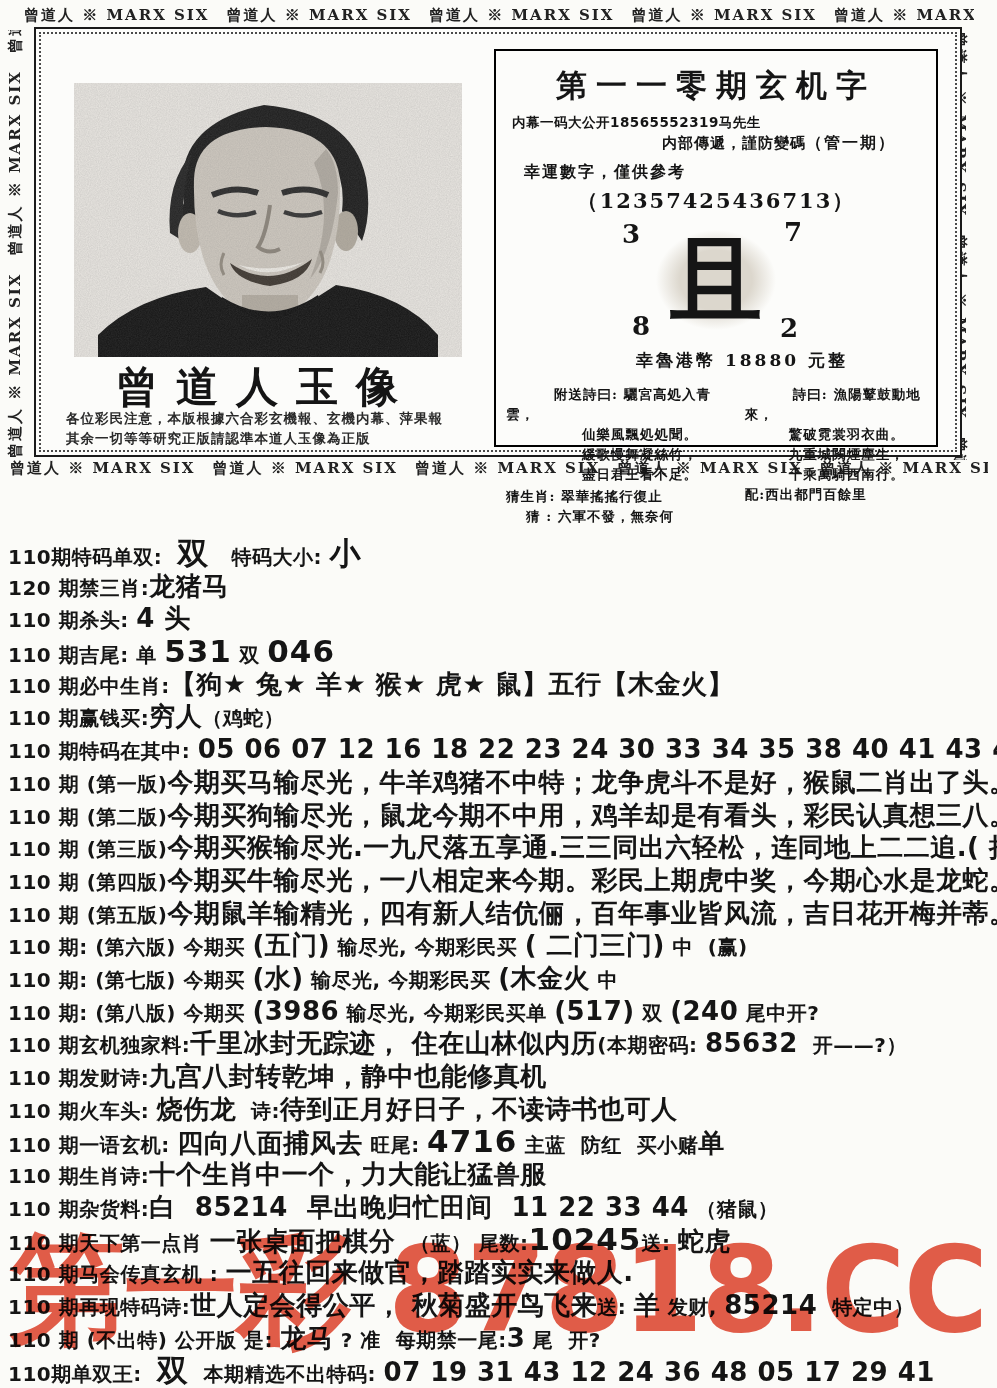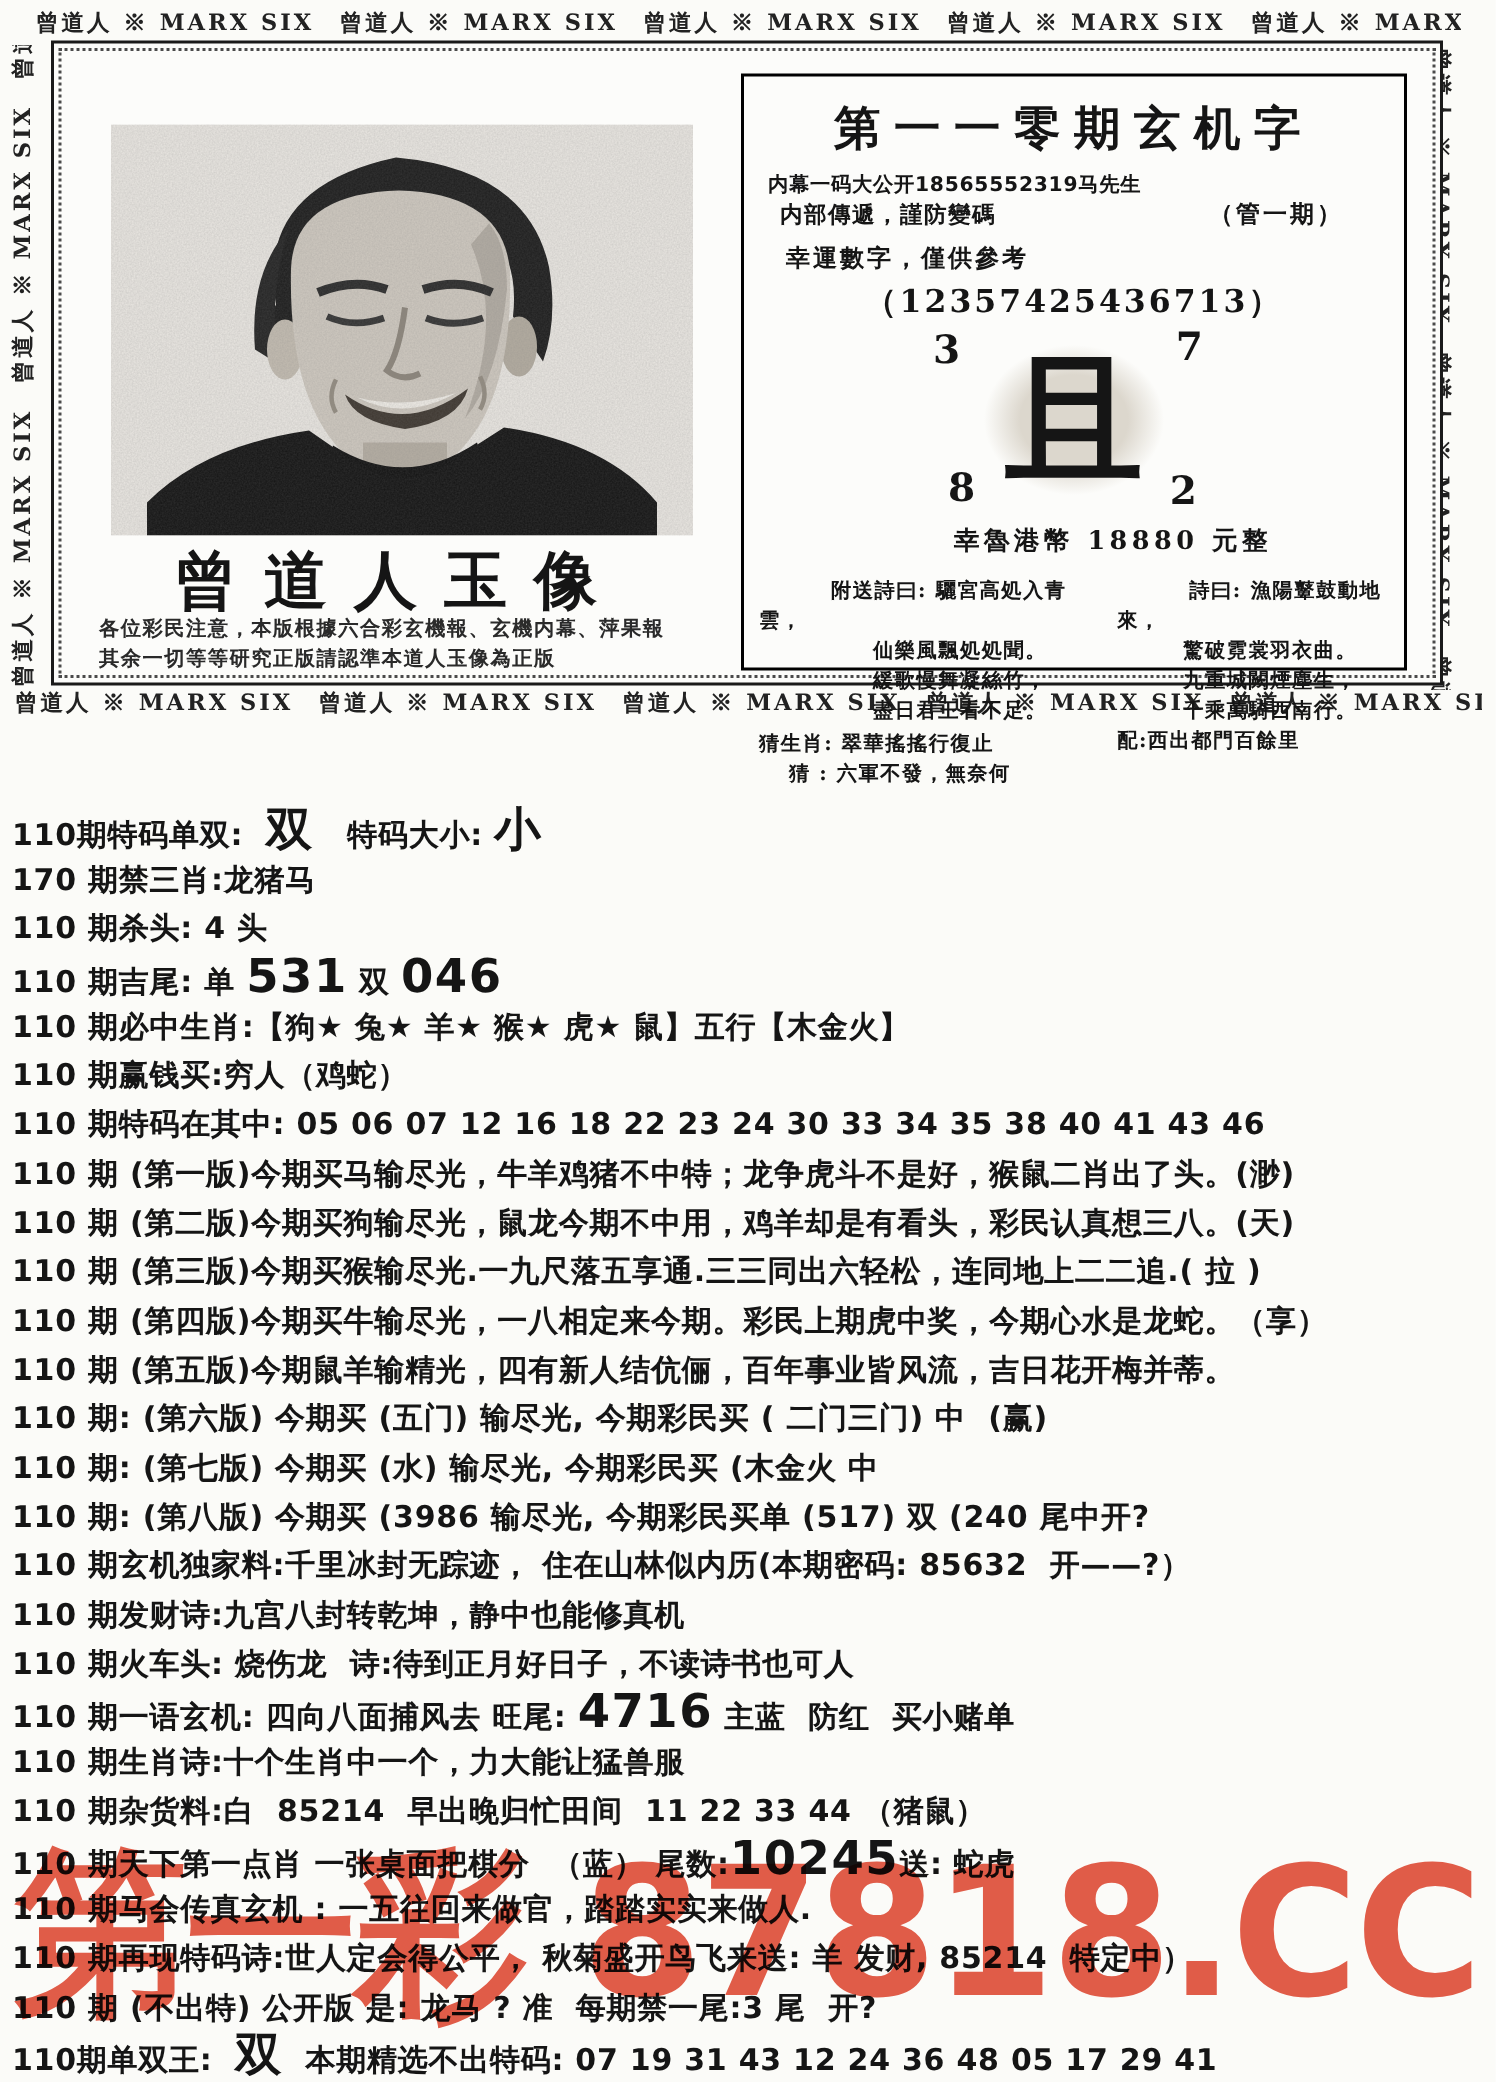--- a/index.html
+++ b/index.html
@@ -40,21 +40,21 @@
   
   .panel{
     position:absolute;left:458px;top:20px;width:444px;height:398px;
     border:2px solid #000000;padding:6px 10px;box-sizing:border-box;
   }
   .panel-title{
     text-align:center;font-family:"DejaVu Serif",serif;font-weight:800;
     font-size:31px;letter-spacing:9px;margin-top:8px;
   }
   .panel-hotline{font-size:13.5px;font-weight:700;margin:7px 0 0 6px;letter-spacing:.5px;}
-  .panel-noticerow{display:flex;justify-content:space-between;align-items:baseline;margin:1px 30px 0 14px;gap:24px;}
+  .panel-noticerow{display:flex;justify-content:flex-end;align-items:baseline;margin:1px 30px 0 14px;}
   .panel-notice{font-size:15px;font-weight:700;letter-spacing:1px;}
   .panel-scope{font-size:16px;font-weight:700;letter-spacing:2px;}
   .lucky-label{font-size:16px;font-weight:700;margin:8px 0 0 18px;letter-spacing:2px;}
   .lucky-numbers{font-family:"DejaVu Serif",serif;font-size:21px;font-weight:700;text-align:center;letter-spacing:2px;margin-top:4px;}
   .mystery{position:relative;height:126px;margin-top:2px;}
   .mystery-char{
     position:absolute;left:50%;top:50%;transform:translate(-50%,-50%);
     font-family:"DejaVu Serif",serif;font-size:92px;font-weight:800;line-height:1;
     background:radial-gradient(closest-side,#dcd7cd 60%,rgba(220,215,205,0) 100%);
     padding:4px 14px;
@@ -69,21 +69,21 @@
   .poem-col.right{width:46%;}
   .plabel{margin-right:6px;margin-left:48px;}
   .pindent{padding-left:76px;}
   .pindent-r{padding-left:44px;}
   .guess1{margin-top:2px;}
   .guess2{padding-left:20px;}
   
   .blines{position:absolute;left:8px;top:534px;width:988px;}
   .bline{white-space:pre;line-height:38px;height:32.7px;overflow:visible;}
   .seg-n{font-size:20px;font-weight:600;letter-spacing:.5px;}
-  .seg-m{font-size:20px;font-weight:600;letter-spacing:.5px;}
+  .seg-m{font-size:26px;font-weight:600;letter-spacing:.5px;}
   .seg-b{font-size:31px;font-weight:700;letter-spacing:1px;}
   
   .wm{
     position:absolute;left:10px;top:1224px;width:1200px;
     font-size:120px;font-weight:800;line-height:1.1;white-space:nowrap;
     letter-spacing:-2px;transform:scaleX(.96);transform-origin:0 50%;
     mix-blend-mode:multiply;opacity:.93;
   }
 </style>
 </head>
@@ -175,21 +175,21 @@
             <div class="pindent-r">千乘萬騎西南行。</div>
           </div>
         <div>配:西出都門百餘里</div>
       </div>
     </div>
   </div>
 </div>
 
 <div class="blines">
     <div class="bline"><span class="seg-n">110期特码单双:  </span><span class="seg-b">双</span><span class="seg-n">   特码大小: </span><span class="seg-b">小</span></div>
-    <div class="bline"><span class="seg-n">170 期禁三肖:</span><span class="seg-m">龙猪马</span></div>
+    <div class="bline"><span class="seg-n">120 期禁三肖:</span><span class="seg-m">龙猪马</span></div>
     <div class="bline"><span class="seg-n">110 期杀头: </span><span class="seg-m">4 头</span></div>
     <div class="bline"><span class="seg-n">110 期吉尾: 单 </span><span class="seg-b">531</span><span class="seg-n"> 双 </span><span class="seg-b">046</span></div>
     <div class="bline"><span class="seg-n">110 期必中生肖:</span><span class="seg-m">【狗★ 兔★ 羊★ 猴★ 虎★ 鼠】五行【木金火】</span></div>
     <div class="bline"><span class="seg-n">110 期赢钱买:</span><span class="seg-m">穷人</span><span class="seg-n">（鸡蛇）</span></div>
     <div class="bline"><span class="seg-n">110 期特码在其中: </span><span class="seg-m">05 06 07 12 16 18 22 23 24 30 33 34 35 38 40 41 43 46</span></div>
     <div class="bline"><span class="seg-n">110 期 (第一版)</span><span class="seg-m">今期买马输尽光，牛羊鸡猪不中特；龙争虎斗不是好，猴鼠二肖出了头。(渺)</span></div>
     <div class="bline"><span class="seg-n">110 期 (第二版)</span><span class="seg-m">今期买狗输尽光，鼠龙今期不中用，鸡羊却是有看头，彩民认真想三八。(天)</span></div>
     <div class="bline"><span class="seg-n">110 期 (第三版)</span><span class="seg-m">今期买猴输尽光.一九尺落五享通.三三同出六轻松，连同地上二二追.( 拉 )</span></div>
     <div class="bline"><span class="seg-n">110 期 (第四版)</span><span class="seg-m">今期买牛输尽光，一八相定来今期。彩民上期虎中奖，今期心水是龙蛇。（享）</span></div>
     <div class="bline"><span class="seg-n">110 期 (第五版)</span><span class="seg-m">今期鼠羊输精光，四有新人结伉俪，百年事业皆风流，吉日花开梅并蒂。</span></div>

